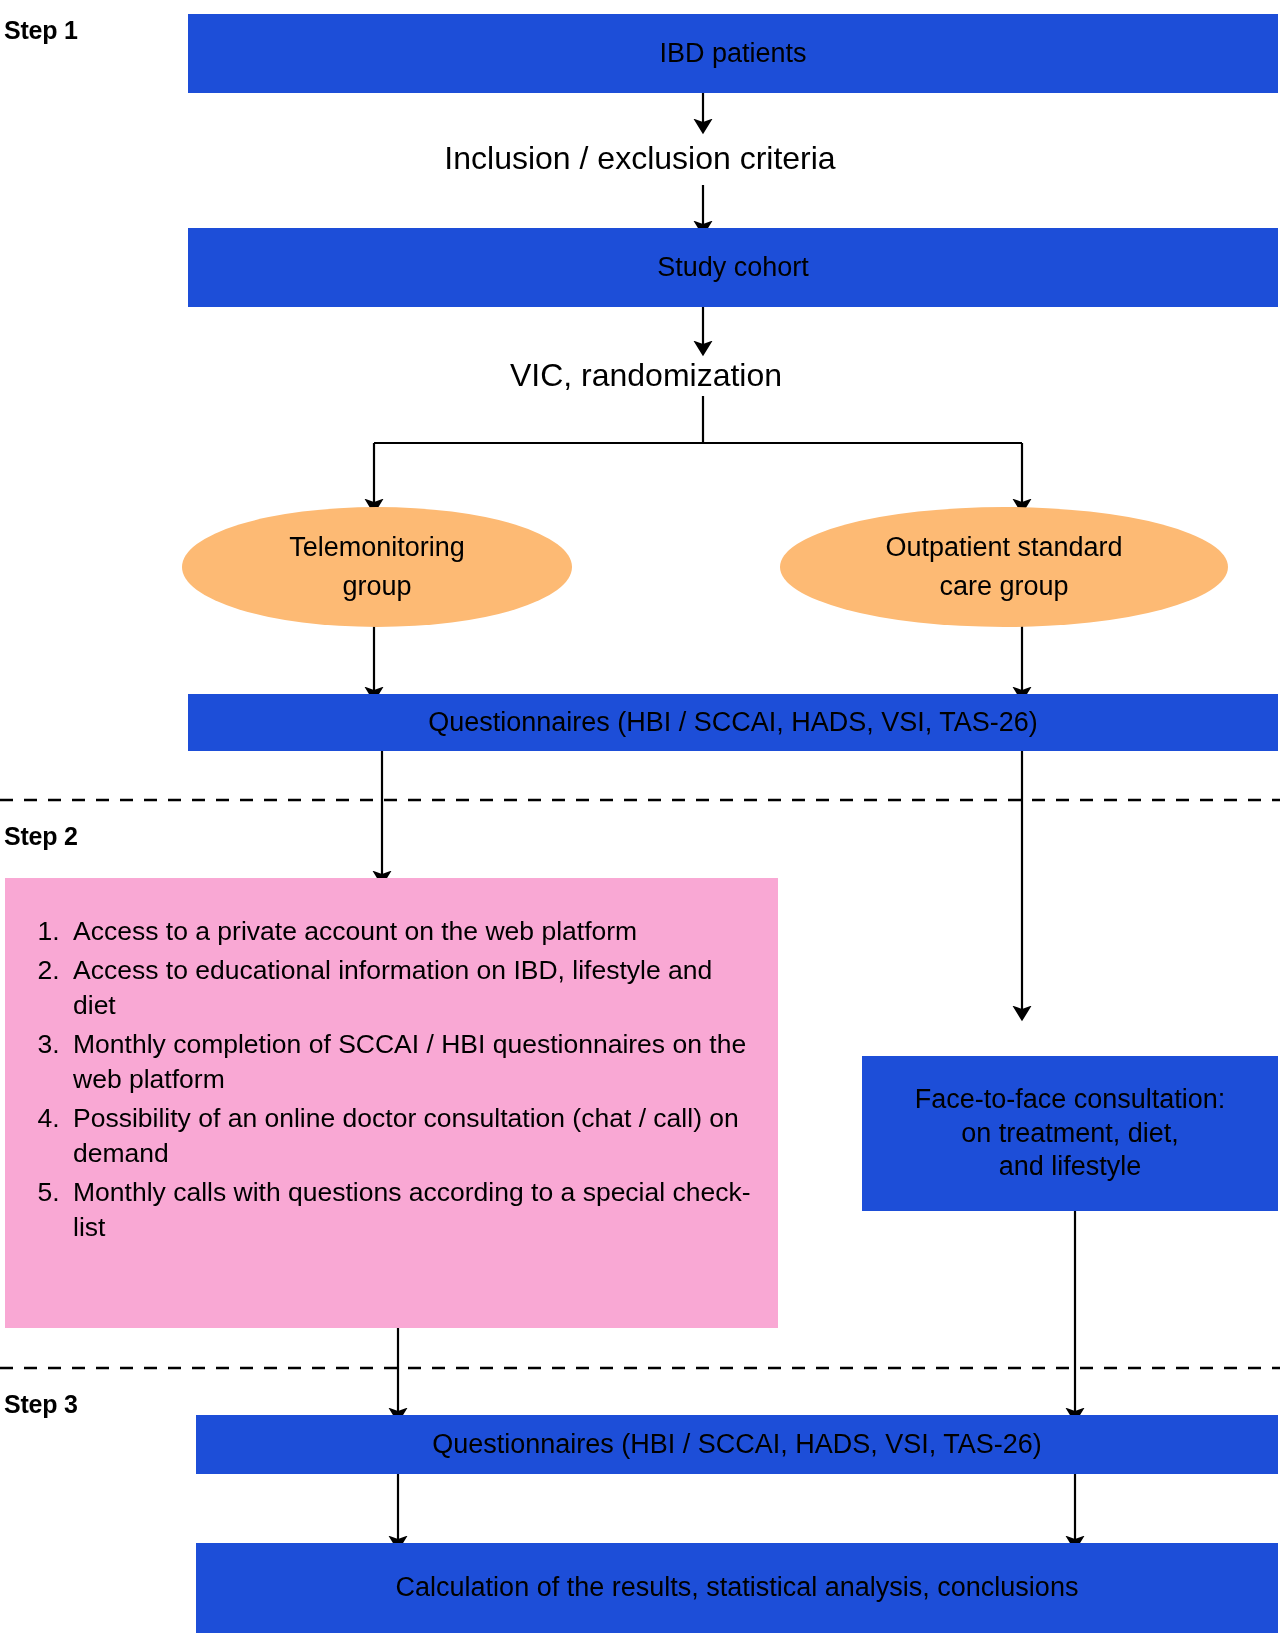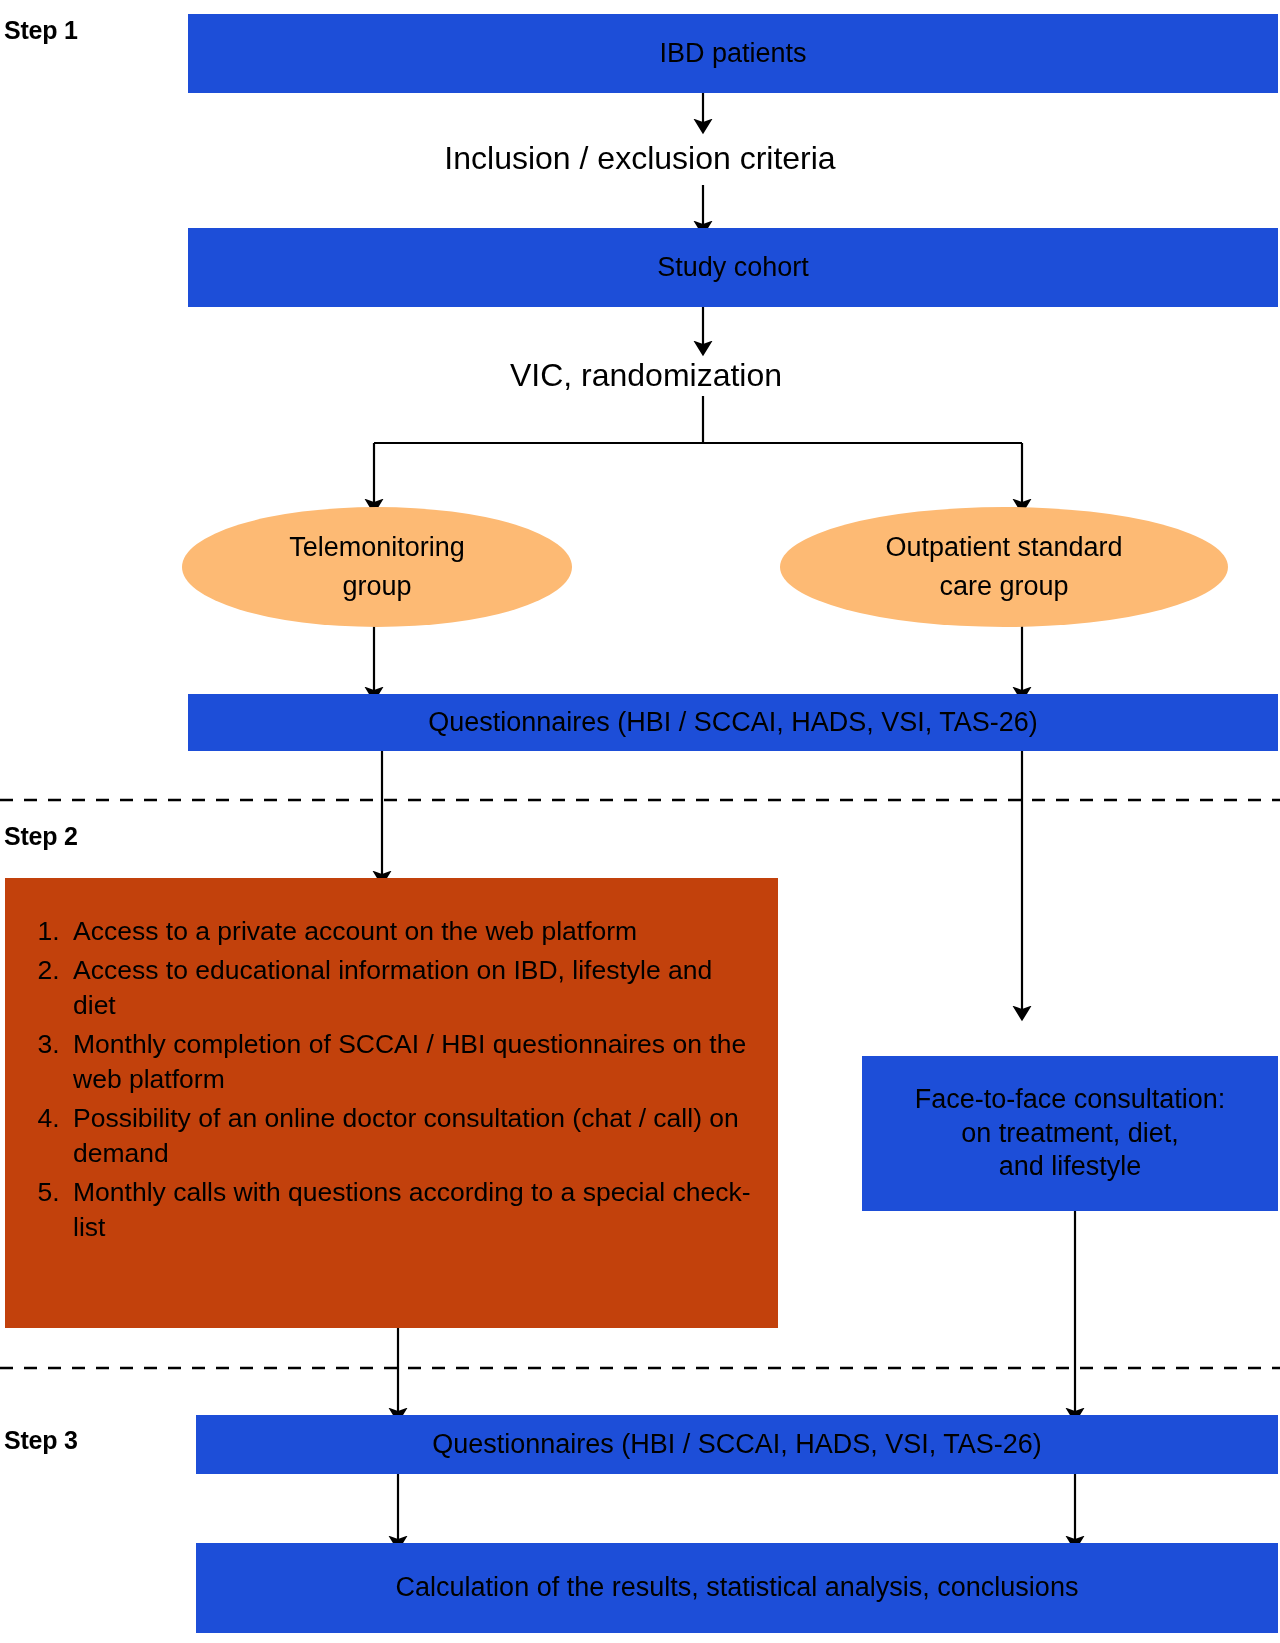--- a/index.html
+++ b/index.html
@@ -65,21 +65,21 @@
     position: absolute;
     font-family: "Liberation Sans", sans-serif;
     font-size: 32px;
     color: #000000;
     white-space: nowrap;
     text-align: center;
   }
   
   .list-box {
     position: absolute;
-    background: #c2410c;
+    background: #f9a8d4;
     box-sizing: border-box;
     padding: 36px 18px 30px 22px;
     font-family: "Liberation Sans", sans-serif;
     font-size: 26.5px;
     color: #000000;
   }
   .list-box ol {
     margin: 0;
     padding: 0 0 0 40px;
     list-style-position: outside;
@@ -137,21 +137,21 @@
       <line x1="398" y1="1474" x2="398" y2="1543" marker-end="url(#arrow)"></line>
       <line x1="1075" y1="1474" x2="1075" y2="1543" marker-end="url(#arrow)"></line>
     </g>
 
     <line x1="0" y1="800" x2="1280" y2="800" stroke="#000000" stroke-width="2.4" stroke-dasharray="13,11"></line>
     <line x1="0" y1="1368" x2="1280" y2="1368" stroke="#000000" stroke-width="2.4" stroke-dasharray="13,11"></line>
   </svg>
 
   <div class="step-label" style="left:4px; top:16px;">Step 1</div>
   <div class="step-label" style="left:4px; top:822px;">Step 2</div>
-  <div class="step-label" style="left:4px; top:1426px;">Step 3</div>
+  <div class="step-label" style="left:4px; top:1390px;">Step 3</div>
 
   <div class="box" style="left:188px; top:14px; width:1090px; height:79px;">IBD patients</div>
 
   <div class="edge-label" style="left:0px; top:140px; width:1280px; transform:translateX(0);">Inclusion / exclusion criteria</div>
 
   <div class="box" style="left:188px; top:228px; width:1090px; height:79px;">Study cohort</div>
 
   <div class="edge-label" style="left:0px; top:357px; width:1280px;padding-left:6px;">VIC, randomization</div>
 
   <div class="ellipse" style="left:182px; top:507px; width:390px; height:120px;">

